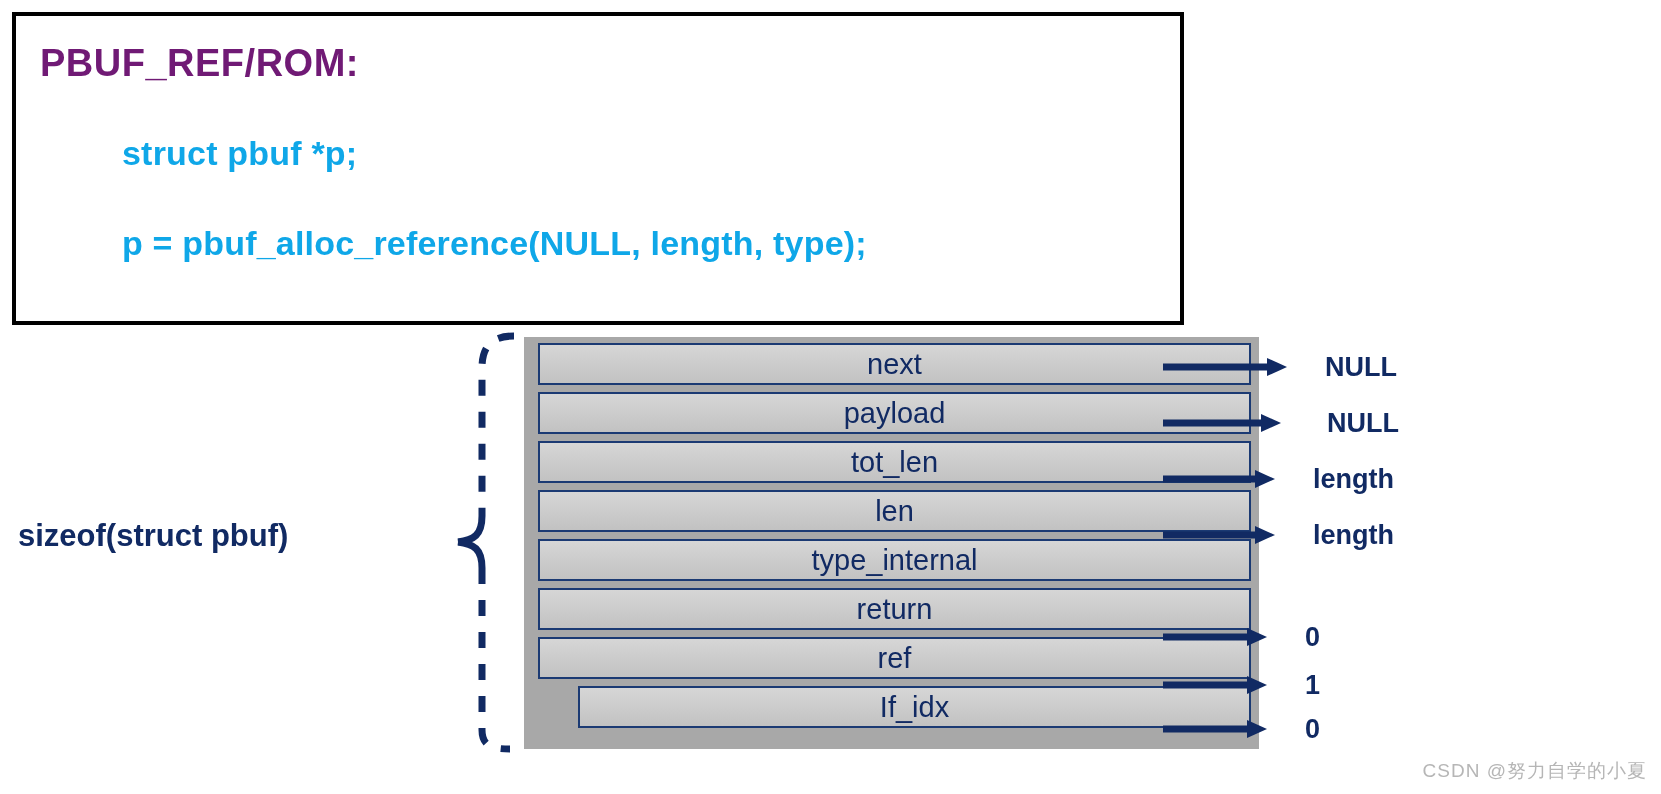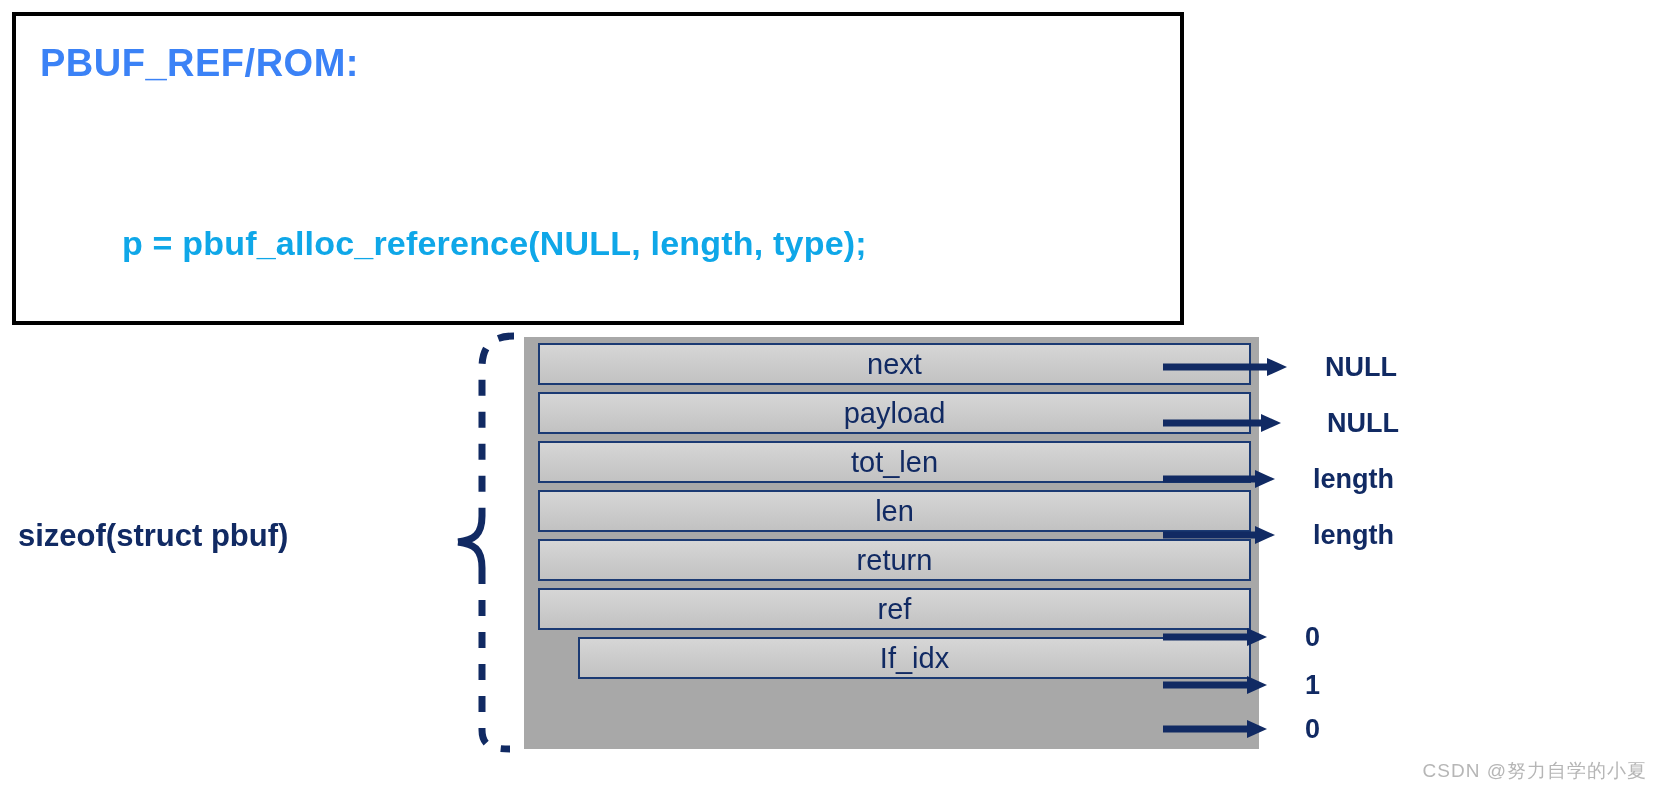--- a/index.html
+++ b/index.html
@@ -27,21 +27,21 @@
     box-sizing: border-box;
     border: 4px solid #000000;
     background: #ffffff;
   }
   #code-title {
     position: absolute;
     left: 24px;
     top: 26px;
     font-size: 38px;
     font-weight: bold;
-    color: #3b82f6;
+    color: #701a75;
     letter-spacing: 0.5px;
     white-space: nowrap;
   }
   .code-line {
     position: absolute;
     left: 106px;
     font-size: 34px;
     font-weight: bold;
     color: #0FA7E8;
     white-space: nowrap;
@@ -132,20 +132,21 @@
     color: #b6b6b6;
     white-space: nowrap;
     letter-spacing: 1px;
   }
 </style>
 </head>
 <body>
 
 <div id="code-box">
   <div id="code-title">PBUF_REF/ROM:</div>
+  <div class="code-line" id="code-line-0">struct pbuf *p;</div>
   <div class="code-line" id="code-line-1">p = pbuf_alloc_reference(NULL, length, type);</div>
 </div>
 
 <div id="sizeof-label">sizeof(struct pbuf)</div>
 
 <div id="brace-wrap">
   <svg width="70" height="425" viewBox="0 0 70 425" xmlns="http://www.w3.org/2000/svg">
 
     <path d="M62 6 C 40 6, 30 16, 30 38 L 30 186" fill="none" stroke="#112A63" stroke-width="7" stroke-dasharray="16 16" stroke-linecap="butt"></path>
 
@@ -162,20 +163,23 @@
       <span>next</span>
     </div>
   <div class="struct-row">
       <span>payload</span>
     </div>
   <div class="struct-row">
       <span>tot_len</span>
     </div>
   <div class="struct-row">
       <span>len</span>
+    </div>
+  <div class="struct-row">
+      <span>type_internal</span>
     </div>
   <div class="struct-row">
       <span>return</span>
     </div>
   <div class="struct-row">
       <span>ref</span>
     </div>
   <div class="struct-row">
       <span>If_idx</span>
     </div>

